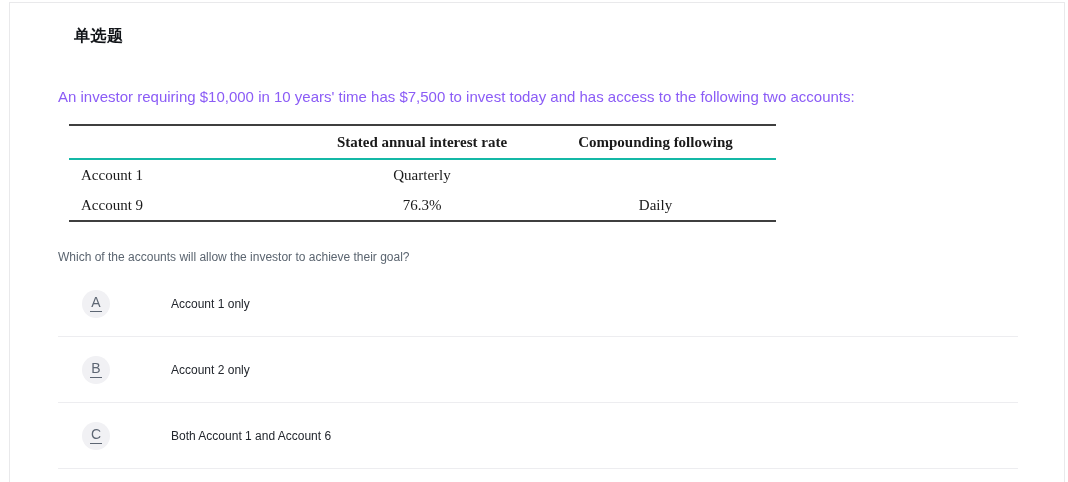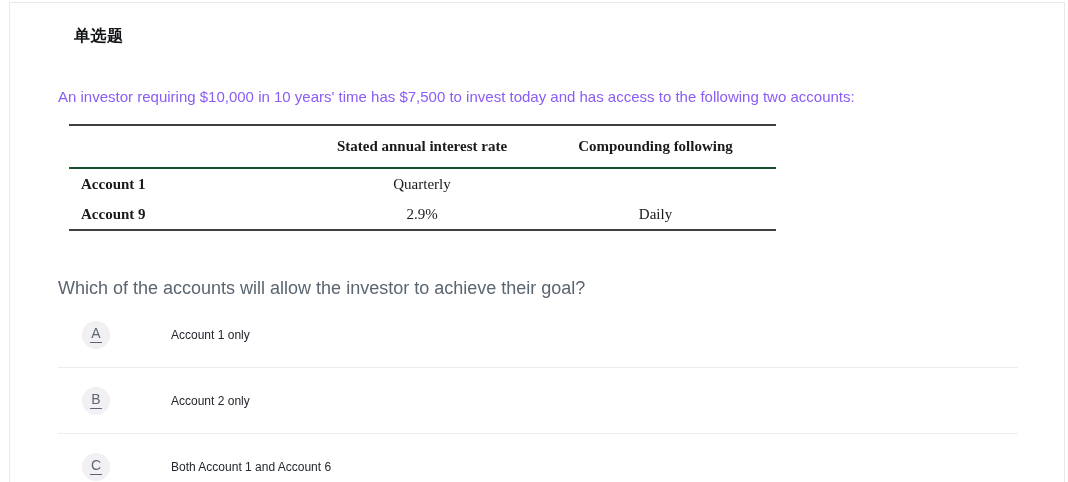--- a/index.html
+++ b/index.html
@@ -25,27 +25,27 @@
   
   .qtable {
     margin:17px 0 0 11px;
     width:707px;
     border-top:2px solid #3f3f3f;
     border-bottom:2px solid #3f3f3f;
     font-family:"Liberation Serif", serif;
     color:#1a1a1a;
   }
   .t-row { display:grid; grid-template-columns:236px 234px 233px; align-items:center; }
-  .t-head { height:43px; border-bottom:2px solid #14532d; font-weight:bold; }
+  .t-head { height:34px; border-bottom:2px solid #14b8a6; font-weight:bold; }
   .t-body { height:30px; }
   .t-cell { font-size:15px; text-align:center; white-space:nowrap; }
-  .t-cell.c1 { text-align:left; padding-left:12px;font-weight:bold; }
+  .t-cell.c1 { text-align:left; padding-left:12px; }
   .q-prompt {
-    margin-top:47px;
-    font-size:18px; color:#5b6570; line-height:21px;
+    margin-top:25px;
+    font-size:12px; color:#5b6570; line-height:21px;
   }
   
   .options {
     list-style:none;
     margin-top:3px;
     width:960px;
   }
   .option {
     height:66px;
     display:flex; align-items:center;
@@ -83,21 +83,21 @@
       <div class="t-cell c1"></div>
       <div class="t-cell">Stated annual interest rate</div>
       <div class="t-cell">Compounding following</div>
     </div>
     <div class="t-row t-body">
       <div class="t-cell c1">Account 1</div>
       <div class="t-cell">Quarterly</div>
     </div>
     <div class="t-row t-body">
       <div class="t-cell c1">Account 9</div>
-      <div class="t-cell">2.9%</div>
+      <div class="t-cell">76.3%</div>
       <div class="t-cell">Daily</div>
     </div>
   </div>
 
   <p class="q-prompt">Which of the accounts will allow the investor to achieve their goal?</p>
 
   <ul class="options">
     <li class="option">
       <span class="badge">
           <span class="badge-letter">A</span>

